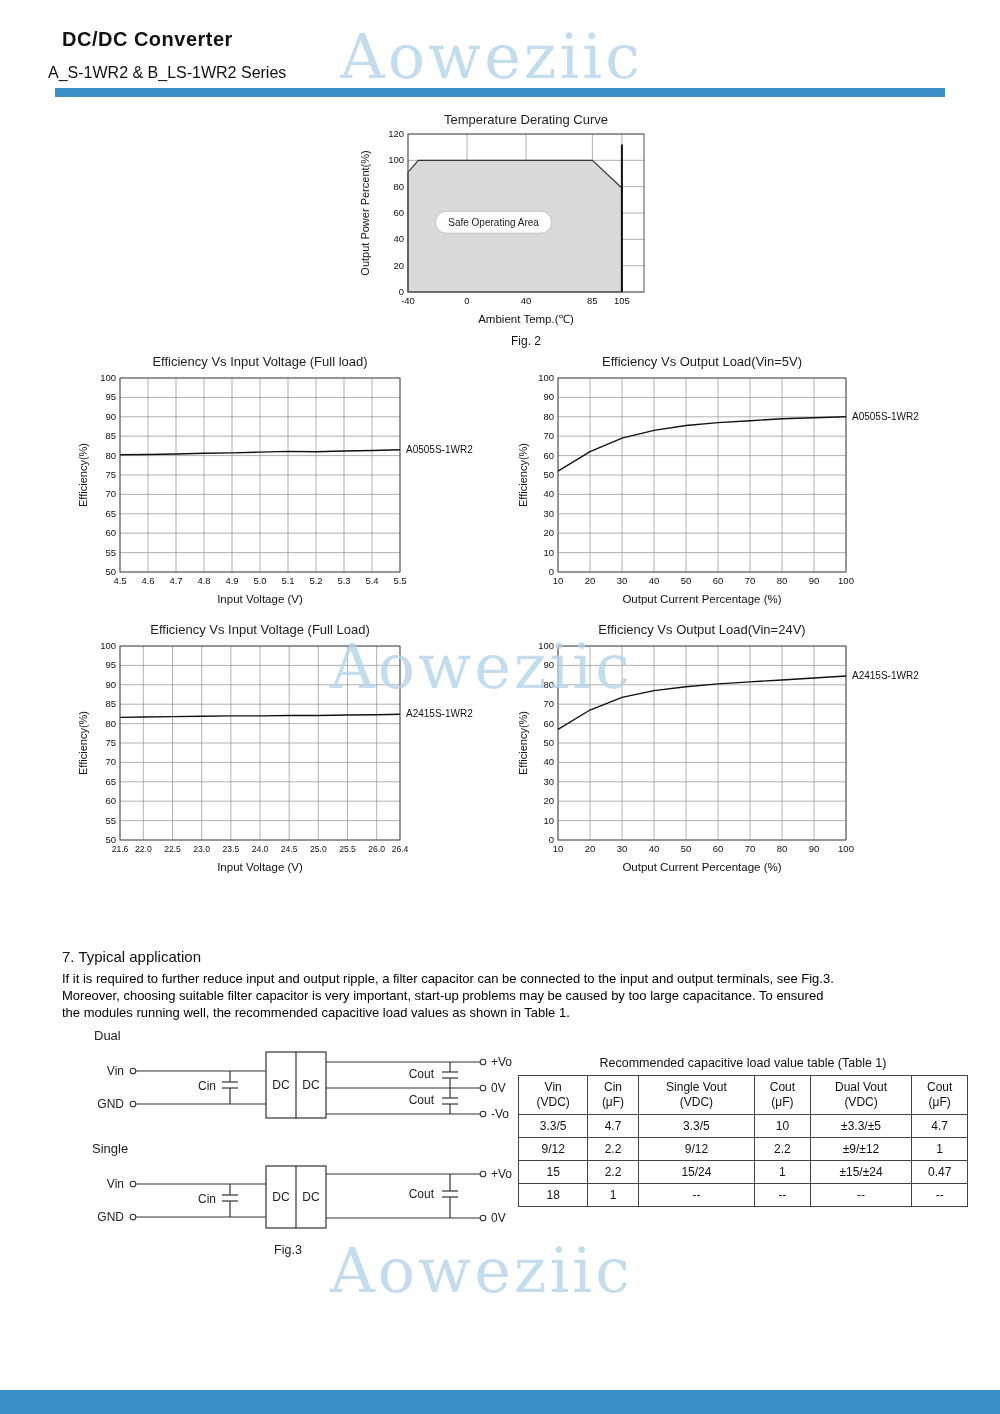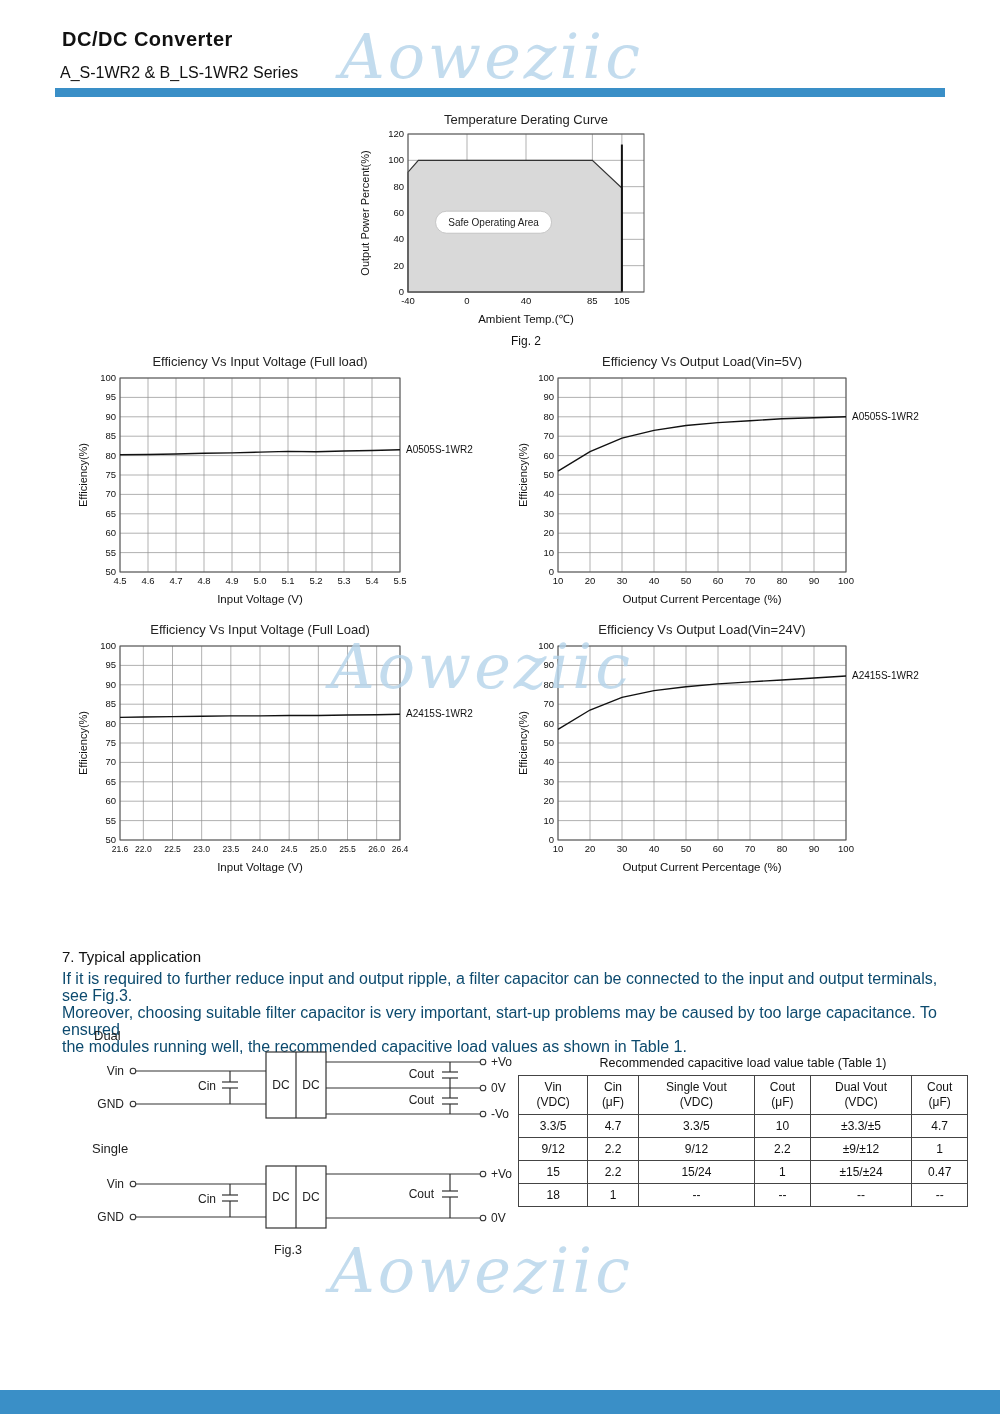--- a/index.html
+++ b/index.html
@@ -1,36 +1,36 @@
 <!DOCTYPE html>
 <html><head>
 <meta charset="utf-8">
 <style>
   *{margin:0;padding:0;box-sizing:border-box}
   body{background:#fff;font-family:"Liberation Sans",sans-serif;color:#111}
   .page{position:relative;width:1000px;height:1414px;background:#fff;overflow:hidden}
-  .watermark{position:absolute;font-family:"DejaVu Serif",serif;font-style:italic;
+  .watermark{position:absolute;font-family:"DejaVu Serif",serif;
     color:#b5d4ea;opacity:.8;font-size:62px;letter-spacing:3px;z-index:6;pointer-events:none;white-space:nowrap}
   .wm-top{left:340px;top:20px}
   .wm-mid{left:330px;top:630px}
   .wm-bot{left:330px;top:1234px}
   .title{position:absolute;left:62px;top:28px;font-size:20px;font-weight:bold;letter-spacing:.5px}
-  .subtitle{position:absolute;left:60px;top:64px;font-size:16px}
+  .subtitle{position:absolute;left:48px;top:64px;font-size:16px}
   .accent{background:#3a8fc7}
   .top-bar{position:absolute;left:55px;top:88px;width:890px;height:9px}
   .chart{position:absolute}
   .fig2{left:360px;top:110px}
   .chartA{left:78px;top:352px}
   .chartB{left:518px;top:352px}
   .chartC{left:78px;top:620px}
   .chartD{left:518px;top:620px}
   .section-bar{position:absolute;left:55px;top:916px;width:890px;height:23px;color:#fff;
     font-size:15px;line-height:23px;padding-left:12px;z-index:7}
   .app-title{position:absolute;left:62px;top:948px;font-size:15px}
-  .para{position:absolute;left:62px;top:970px;width:884px;font-size:16px;line-height:17px;color:#0c4a6e}
+  .para{position:absolute;left:62px;top:970px;width:884px;font-size:13px;line-height:17px;color:#000000}
   .circuit{position:absolute;left:78px;top:1026px;z-index:7}
   .circuit text{font-size:12px;fill:#222}
   .circuit .lab13{font-size:13px}
   .circuit line,.circuit rect{stroke:#333;stroke-width:1.2;fill:none}
   .circuit circle{stroke:#333;stroke-width:1.1;fill:#fff}
   .table-block{position:absolute;left:518px;top:1056px;width:450px;z-index:7}
   .table-title{font-size:12.5px;text-align:center;margin-bottom:5px}
   table.cap{border-collapse:collapse;width:100%;font-size:12px;text-align:center}
   table.cap th,table.cap td{border:1px solid #444;padding:4px 3px}
   table.cap th{font-weight:normal;line-height:15px}

